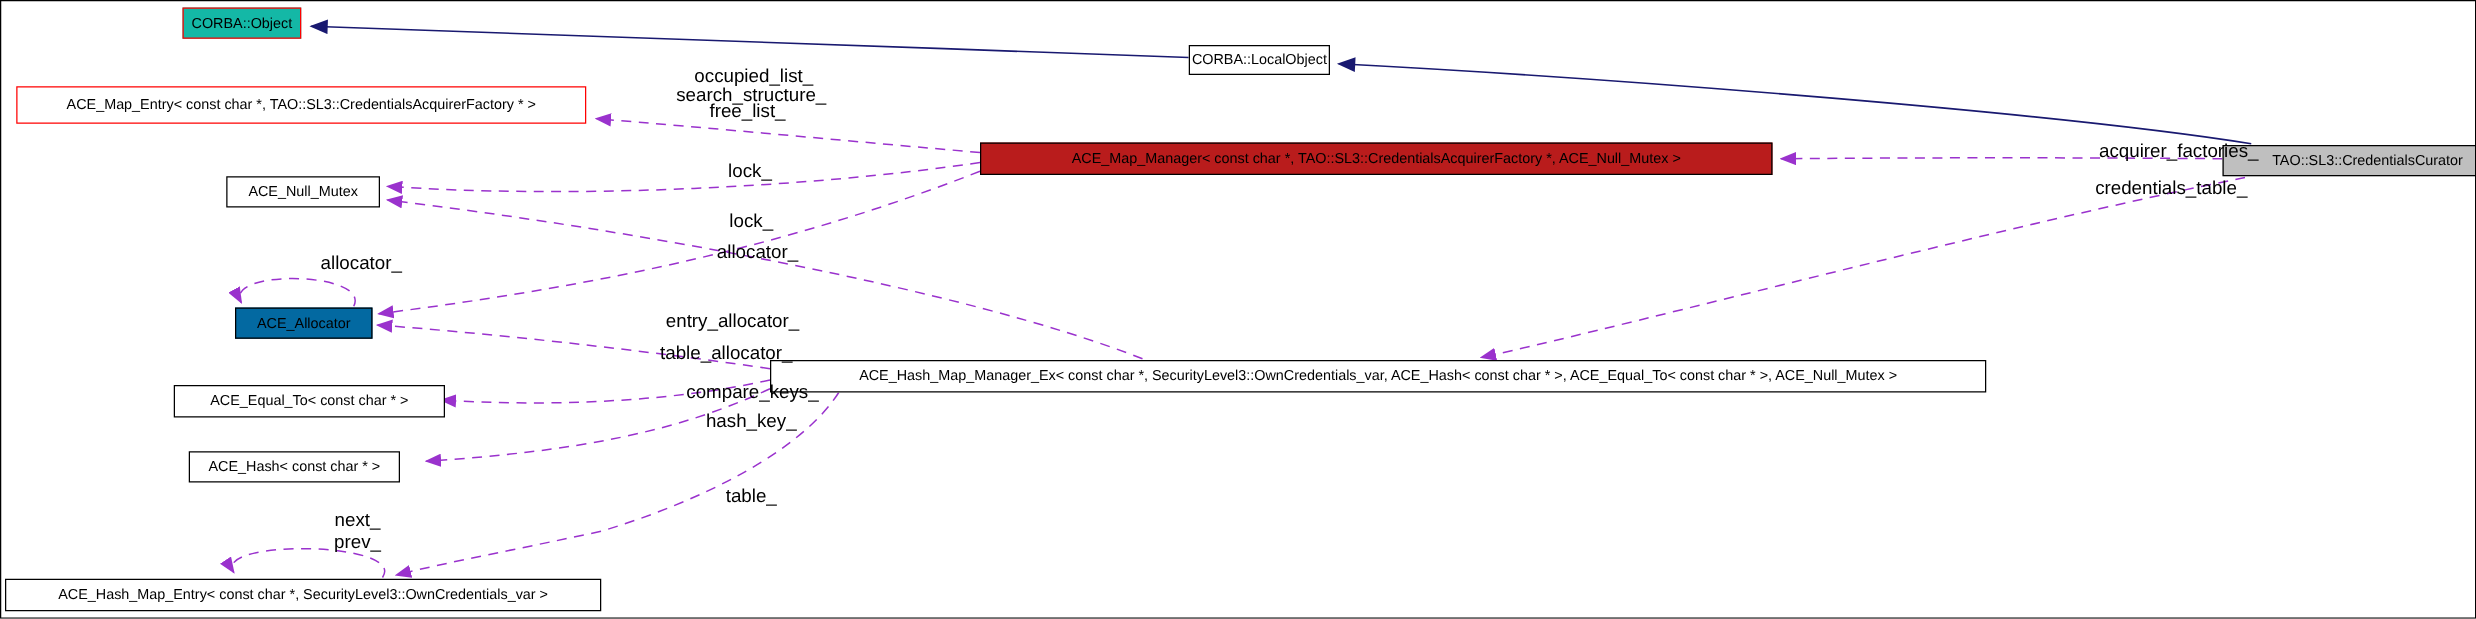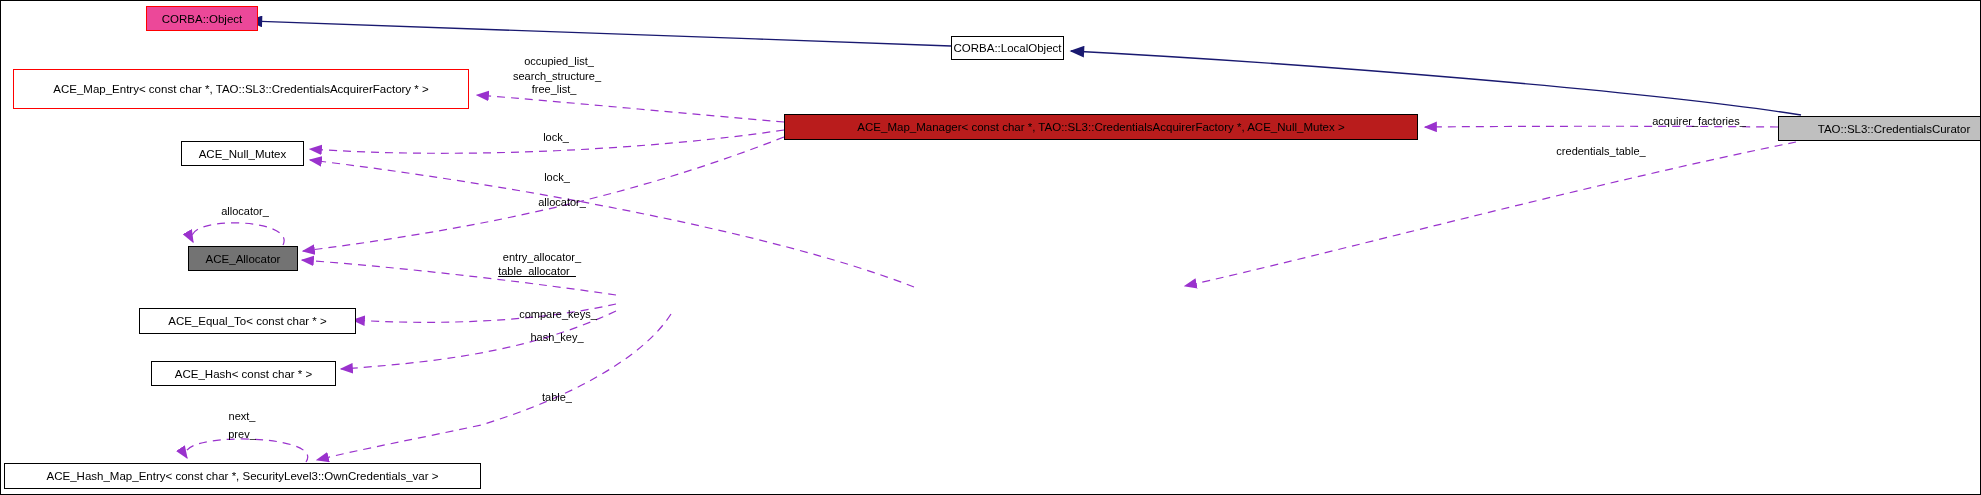--- a/index.html
+++ b/index.html
@@ -20,23 +20,24 @@
     font-size:11.5px;color:#000;
     white-space:nowrap;
     background:#ffffff;
     border:1px solid #000000;
     z-index:2;
     padding:0 4px;
   }
   .edge-label{
     position:absolute;
     transform:translate(-50%,-50%);
-    font-size:11px;color:#000;
+    font-size:15px;color:#000;
     white-space:nowrap;
     z-index:3;
+    margin-left:44px;
   }
 </style>
 </head>
 <body>
 
 <div id="stage">
   <svg id="edge-layer" xmlns="http://www.w3.org/2000/svg">
     <defs>
       <marker id="arrow-usage" viewBox="0 0 10 8" refX="9" refY="4" markerWidth="11" markerHeight="9" orient="auto">
         <path d="M0,0 L10,4 L0,8 Z" fill="#9a32cd"></path>
@@ -60,32 +61,33 @@
       <path d="M 950,45 C 700,36 400,25 248,20" fill="none" stroke="#191970" stroke-width="1.3" marker-end="url(#arrow-inheritance)"></path>
       <path d="M 1800,114 C 1650,90 1300,62 1070,50" fill="none" stroke="#191970" stroke-width="1.3" marker-end="url(#arrow-inheritance)"></path>
     </svg>
 <div class="edge-label" style="left: 558px; top: 60px;">occupied_list_</div>
     <div class="edge-label" style="left: 556px; top: 75px;">search_structure_</div>
     <div class="edge-label" style="left: 553px; top: 88px;">free_list_</div>
     <div class="edge-label" style="left: 555px; top: 136px;">lock_</div>
     <div class="edge-label" style="left: 561px; top: 201px;">allocator_</div>
     <div class="edge-label" style="left: 556px; top: 176px;">lock_</div>
     <div class="edge-label" style="left: 541px; top: 256px;">entry_allocator_</div>
-    <div class="edge-label" style="left: 536px; top: 270px; text-decoration: underline;">table_allocator_</div>
+    <div class="edge-label" style="left: 536px; top: 282px;">table_allocator_</div>
     <div class="edge-label" style="left: 557px; top: 313px;">compare_keys_</div>
     <div class="edge-label" style="left: 556px; top: 336px;">hash_key_</div>
     <div class="edge-label" style="left: 556px; top: 396px;">table_</div>
     <div class="edge-label" style="left: 1698px; top: 120px;">acquirer_factories_</div>
-    <div class="edge-label" style="left: 1600px; top: 150px;">credentials_table_</div>
+    <div class="edge-label" style="left: 1692px; top: 150px;">credentials_table_</div>
     <div class="edge-label" style="left: 244px; top: 210px;">allocator_</div>
     <div class="edge-label" style="left: 241px; top: 415px;">next_</div>
     <div class="edge-label" style="left: 241px; top: 433px;">prev_</div>
-    <div class="node" style="left: 145px; top: 5px; width: 112px; height: 25px; border-color: rgb(255, 0, 0); background: #ec4899;">CORBA::Object</div>
-    <div class="node" style="left: 12px; top: 68px; width: 456px; height: 40px; border-color: rgb(255, 0, 0); background: rgb(255, 255, 255);">ACE_Map_Entry&lt; const char *, TAO::SL3::CredentialsAcquirerFactory * &gt;</div>
+    <div class="node" style="left: 145px; top: 5px; width: 95px; height: 25px; border-color: rgb(255, 0, 0); background: #14b8a6;">CORBA::Object</div>
+    <div class="node" style="left: 12px; top: 68px; width: 456px; height: 30px; border-color: rgb(255, 0, 0); background: rgb(255, 255, 255);">ACE_Map_Entry&lt; const char *, TAO::SL3::CredentialsAcquirerFactory * &gt;</div>
     <div class="node" style="left: 180px; top: 140px; width: 123px; height: 25px; border-color: rgb(0, 0, 0); background: rgb(255, 255, 255);">ACE_Null_Mutex</div>
-    <div class="node" style="left: 187px; top: 245px; width: 110px; height: 25px; border-color: rgb(0, 0, 0); background: #737373;">ACE_Allocator</div>
+    <div class="node" style="left: 187px; top: 245px; width: 110px; height: 25px; border-color: rgb(0, 0, 0); background: #0369a1;">ACE_Allocator</div>
     <div class="node" style="left: 138px; top: 307px; width: 217px; height: 26px; border-color: rgb(0, 0, 0); background: rgb(255, 255, 255);">ACE_Equal_To&lt; const char * &gt;</div>
-    <div class="node" style="left: 150px; top: 360px; width: 185px; height: 25px; border-color: rgb(0, 0, 0); background: rgb(255, 255, 255);">ACE_Hash&lt; const char * &gt;</div>
+    <div class="node" style="left: 150px; top: 360px; width: 169px; height: 25px; border-color: rgb(0, 0, 0); background: rgb(255, 255, 255);">ACE_Hash&lt; const char * &gt;</div>
     <div class="node" style="left: 3px; top: 462px; width: 477px; height: 26px; border-color: rgb(0, 0, 0); background: rgb(255, 255, 255);">ACE_Hash_Map_Entry&lt; const char *, SecurityLevel3::OwnCredentials_var &gt;</div>
     <div class="node" style="left: 950px; top: 35px; width: 113px; height: 24px; border-color: rgb(0, 0, 0); background: rgb(255, 255, 255);">CORBA::LocalObject</div>
     <div class="node" style="left: 783px; top: 113px; width: 634px; height: 26px; border-color: rgb(0, 0, 0); background: #b91c1c;">ACE_Map_Manager&lt; const char *, TAO::SL3::CredentialsAcquirerFactory *, ACE_Null_Mutex &gt;</div>
+    <div class="node" style="left: 615px; top: 287px; width: 973px; height: 26px; border-color: rgb(0, 0, 0); background: rgb(255, 255, 255);">ACE_Hash_Map_Manager_Ex&lt; const char *, SecurityLevel3::OwnCredentials_var, ACE_Hash&lt; const char * &gt;, ACE_Equal_To&lt; const char * &gt;, ACE_Null_Mutex &gt;</div>
     <div class="node" style="left: 1777px; top: 115px; width: 232px; height: 25px; border-color: rgb(0, 0, 0); background: rgb(191, 191, 191);">TAO::SL3::CredentialsCurator</div>
   </div>
 
 </body></html>

